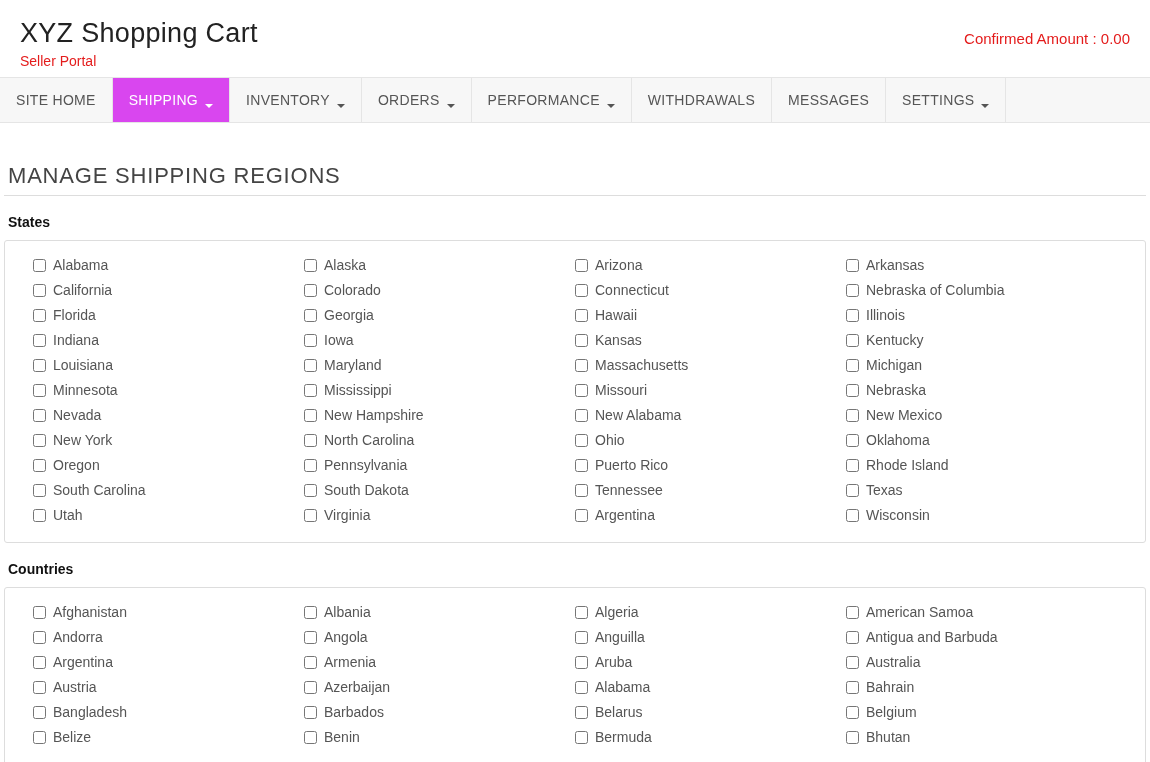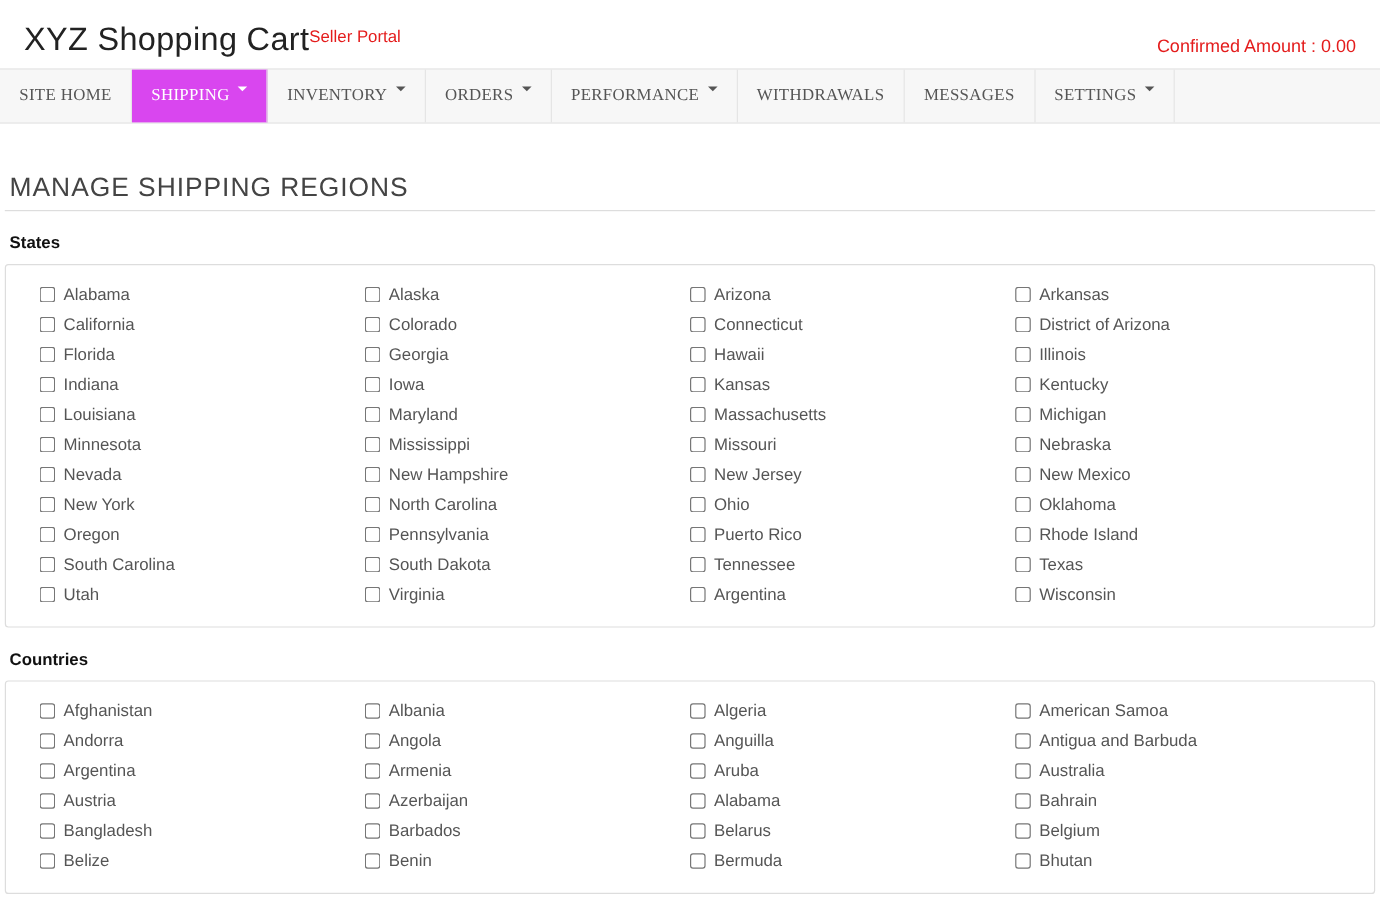--- a/index.html
+++ b/index.html
@@ -17,21 +17,21 @@
 
     .header {
       padding: 18px 20px 8px 20px;
       display: flex;
       justify-content: space-between;
       align-items: flex-start;
     }
 
     .header-left {
       display: flex;
-      flex-direction: row;
+      flex-direction: column;
     }
 
     .app-title {
       font-size: 27px;
       font-weight: 500;
       color: #222;
       letter-spacing: 0.3px;
     }
 
     .subtitle {
@@ -56,25 +56,24 @@
       font-stretch: condensed;
     }
 
     .nav-item {
       padding: 14px 16px;
       border-right: 1px solid #e5e5e5;
       color: #555;
       text-transform: uppercase;
       cursor: pointer;
       display: flex;
-      align-items: flex-start;
+      align-items: flex-end;
       gap: 5px;
       letter-spacing: 0.3px;
       white-space: nowrap;
-      font-family: Liberation Serif, serif;
     }
 
     .nav-item.active {
       background: #d946ef;
       color: #fff;
     }
 
     .caret {
       display: inline-block;
       width: 0;
@@ -213,21 +212,21 @@
           <label class="region-col">
             <input type="checkbox" style="">
             <span class="region-label">Colorado</span>
           </label>
           <label class="region-col">
             <input type="checkbox" style="">
             <span class="region-label">Connecticut</span>
           </label>
           <label class="region-col">
             <input type="checkbox" style="">
-            <span class="region-label">District of Arizona</span>
+            <span class="region-label">Nebraska of Columbia</span>
           </label>
         </div>
         <div class="region-row">
           <label class="region-col">
             <input type="checkbox" style="">
             <span class="region-label">Florida</span>
           </label>
           <label class="region-col">
             <input type="checkbox" style="">
             <span class="region-label">Georgia</span>
@@ -299,21 +298,21 @@
           <label class="region-col">
             <input type="checkbox" style="">
             <span class="region-label">Nevada</span>
           </label>
           <label class="region-col">
             <input type="checkbox" style="">
             <span class="region-label">New Hampshire</span>
           </label>
           <label class="region-col">
             <input type="checkbox" style="">
-            <span class="region-label">New Jersey</span>
+            <span class="region-label">New Alabama</span>
           </label>
           <label class="region-col">
             <input type="checkbox" style="">
             <span class="region-label">New Mexico</span>
           </label>
         </div>
         <div class="region-row">
           <label class="region-col">
             <input type="checkbox" style="">
             <span class="region-label">New York</span>

